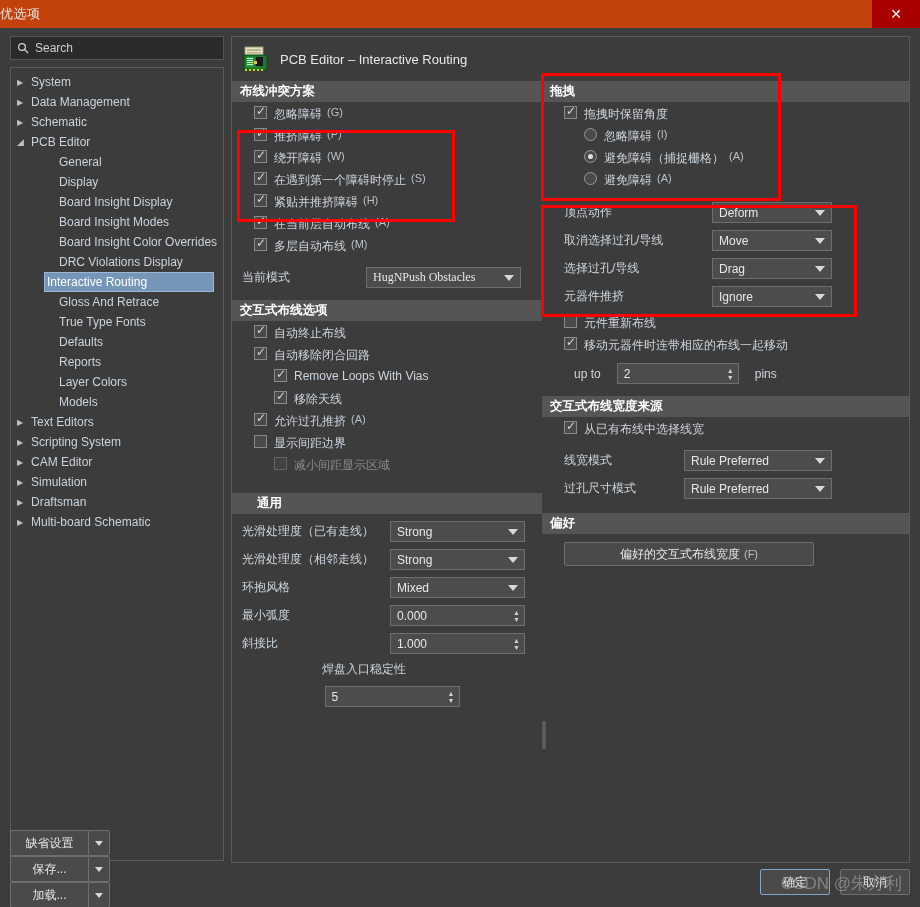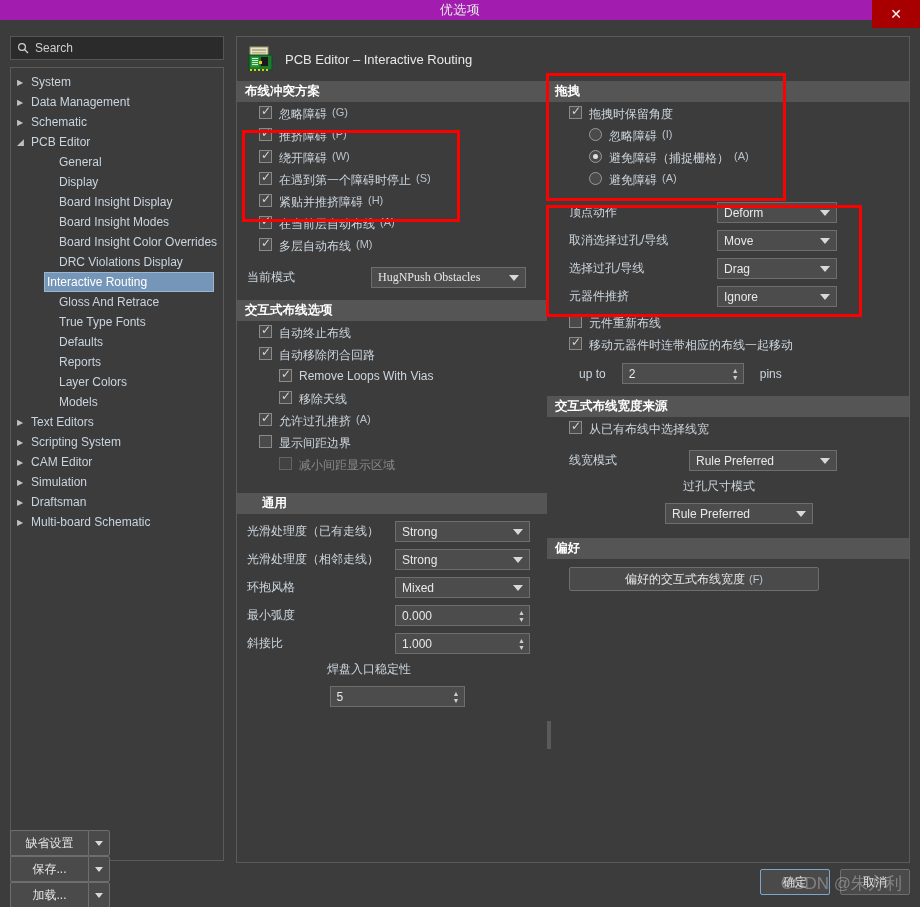--- a/index.html
+++ b/index.html
@@ -7,22 +7,22 @@
     margin: 0; padding: 0;
     width: 920px; height: 907px;
     background: #3c3c3c;
     font-family: "Liberation Sans", "DejaVu Sans", sans-serif;
     overflow: hidden;
   }
   body { position: relative; }
 
   
   .titlebar {
-    height: 20px; background: #a21caf;
-    display: flex; align-items: center; justify-content: center;
+    height: 28px; background: #c2410c;
+    display: flex; align-items: center; justify-content: flex-start;
     position: relative;
   }
   .titlebar .title {
     color: #e6e6e6; font-size: 13px; letter-spacing: 0.5px;
   }
   .titlebar .close-btn {
     position: absolute; right: 0; top: 0;
     width: 48px; height: 28px; background: #a80000;
     display: flex; align-items: center; justify-content: center;
     color: #fff; font-size: 14px; font-weight: bold;
@@ -69,21 +69,21 @@
   .arrow {
     width: 14px; display: inline-block; font-size: 8px; color: #c0c0c0;
     flex: 0 0 14px;
   }
   .arrow.collapsed::before { content: "\25B6"; }
   .arrow.expanded::before { content: "\25E2"; font-size:9px; }
   .arrow.none::before { content: ""; }
 
   
   .main {
-    flex: 1; margin-left: 12px;
+    flex: 1; margin-left: 7px;
     background: #3c3c3c; border: 1px solid #5a5a5a;
     position: relative; overflow: hidden;
   }
   .main-header {
     display: flex; align-items: center; height: 44px; padding-left: 10px;
   }
   .pcb-icon { width: 28px; height: 28px; margin-right: 10px; }
   .main-header .htitle { color: #e8e8e8; font-size: 13px; }
 
   .columns { display: flex; padding: 0 0 0 0; }
@@ -578,21 +578,21 @@
             <span class="lbl">从已有布线中选择线宽</span>
           </div>
           <div id="width-fields">
               <div class="frow" style="padding-left: 22px;">
                 <span class="flabel" style="width: 112px;">线宽模式</span>
                 <div class="combo" style="width: 148px;">
                   <span class="cval">Rule Preferred</span>
                   <span class="caret"></span>
                 </div>
               </div>
-              <div class="frow" style="padding-left: 22px; flex-direction: column;">
+              <div class="frow" style="padding-left: 22px;">
                 <span class="flabel" style="width: 112px;">过孔尺寸模式</span>
                 <div class="combo" style="width: 148px;">
                   <span class="cval">Rule Preferred</span>
                   <span class="caret"></span>
                 </div>
               </div>
             </div>
 
           <div class="grp-header" style="margin-top:14px;">偏好</div>
           <div style="padding-left:22px; margin-top:8px;">

